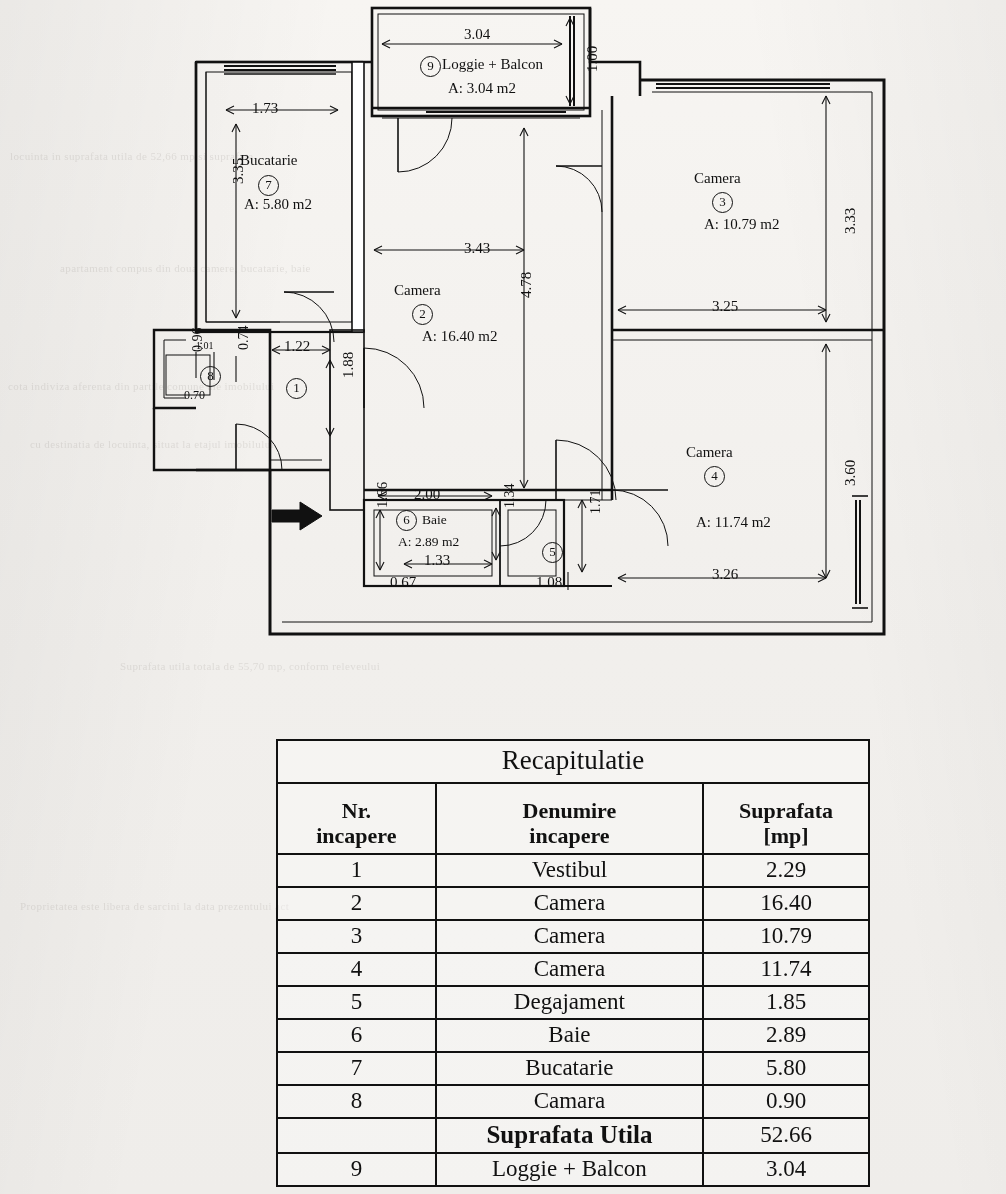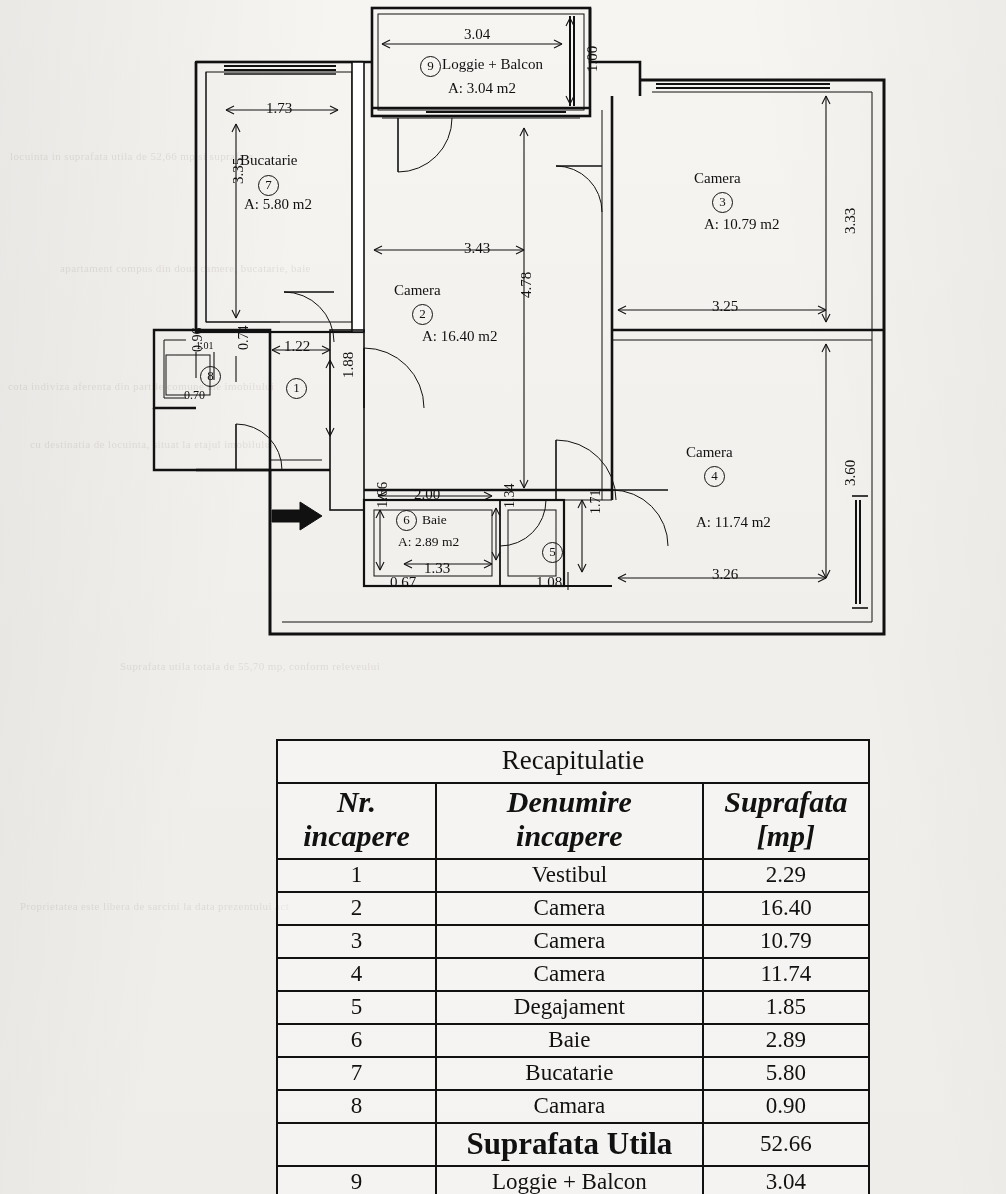--- a/index.html
+++ b/index.html
@@ -110,33 +110,32 @@
     font-family: "Liberation Serif", serif;
     color: #111;
     padding: 1px 4px;
   }
   #recap .title {
     font-size: 27px;
     padding: 4px 0 6px 0;
     font-weight: 400;
   }
   #recap .hdr {
-    font-size: 30px;
+    font-size: 22px;
     font-weight: 700;
     line-height: 1.14;
-    padding: 1px 4px 5px 4px;
-    font-style: italic;
+    padding: 14px 4px 5px 4px;
   }
   #recap .cell {
     font-size: 23px;
     padding: 2px 4px 3px 4px;
   }
   #recap .bold {
     font-weight: 700;
-    font-size: 31px;
+    font-size: 25px;
   }
   #recap col.c1 { width: 160px; }
   #recap col.c2 { width: 270px; }
   #recap col.c3 { width: 167px; }
 </style>
 </head>
 <body>
 
 <div id="page">
   <div id="paper-bg"></div>
@@ -299,21 +298,21 @@
         <path d="M272,510 L300,510 L300,502 L322,516 L300,530 L300,522 L272,522 Z" fill="#111" stroke="#111" stroke-width="1"></path>
       </g>
     </svg>
 
     <div class="dim" style="left:464px; top:26px;">3.04</div>
     <div class="dim vert" style="left:584px; top:72px;">1.00</div>
     <div class="circnum" style="left:420px; top:56px;">9</div>
     <div class="plan-label" style="left:442px; top:56px;">Loggie + Balcon</div>
     <div class="plan-label" style="left:448px; top:80px;text-align:center;">A: 3.04 m2</div>
 
-    <div class="dim" style="left:266px; top:100px;">1.73</div>
+    <div class="dim" style="left:252px; top:100px;">1.73</div>
     <div class="dim vert" style="left:230px; top:184px;">3.35</div>
     <div class="plan-label" style="left:240px; top:152px;">Bucatarie</div>
     <div class="circnum" style="left:258px; top:175px;">7</div>
     <div class="plan-label" style="left:244px; top:196px;text-align:center;">A: 5.80 m2</div>
 
     <div class="dim" style="left:464px; top:240px;">3.43</div>
     <div class="dim vert" style="left:518px; top:298px;">4.78</div>
     <div class="plan-label" style="left:394px; top:282px;">Camera</div>
     <div class="circnum" style="left:412px; top:304px;">2</div>
 
@@ -338,21 +337,21 @@
     <div class="dim vert" style="left:190px; top:352px; font-size:14px;">0.96</div>
     <div class="dim vert" style="left:236px; top:350px; font-size:14px;">0.74</div>
     <div class="dim" style="left:184px; top:388px; font-size:12px;">0.70</div>
     <div class="circnum" style="left:200px; top:366px;">8</div>
 
     <div class="dim" style="left:414px; top:486px;">2.00</div>
     <div class="dim vert" style="left:374px; top:508px;">1.66</div>
     <div class="circnum" style="left:396px; top:510px;">6</div>
     <div class="plan-label small" style="left:422px; top:512px;">Baie</div>
     <div class="plan-label small" style="left:398px; top:534px;">A: 2.89 m2</div>
-    <div class="dim" style="left:424px; top:552px;margin-top:8px;">1.33</div>
+    <div class="dim" style="left:424px; top:552px;">1.33</div>
     <div class="dim vert" style="left:502px; top:508px; font-size:14px;">1.34</div>
     <div class="circnum" style="left:542px; top:542px;">5</div>
     <div class="dim vert" style="left:588px; top:514px; font-size:14px;">1.71</div>
     <div class="dim" style="left:374px; top:574px;margin-left:16px;">0.67</div>
     <div class="dim" style="left:536px; top:574px;">1.08</div>
   </div>
 
   <table id="recap">
     <colgroup>
       <col class="c1">

